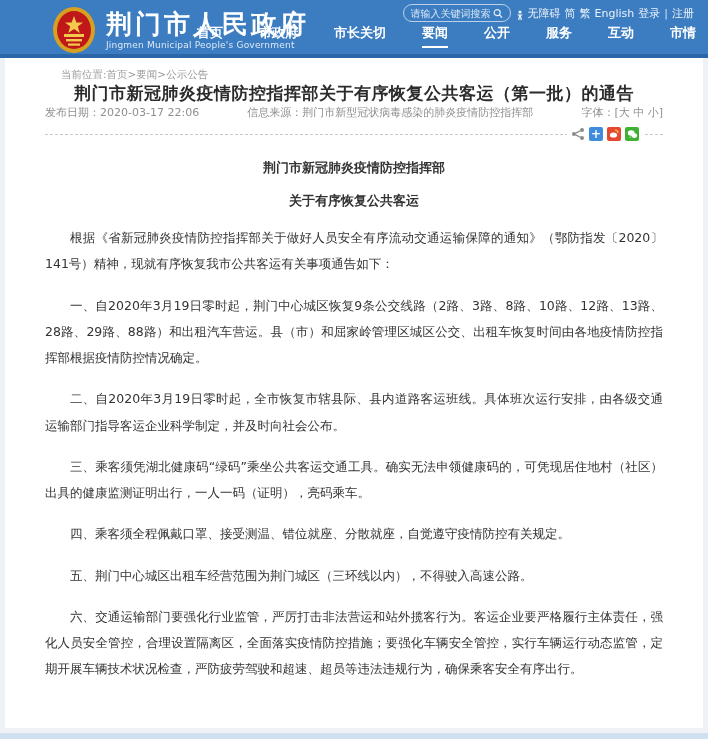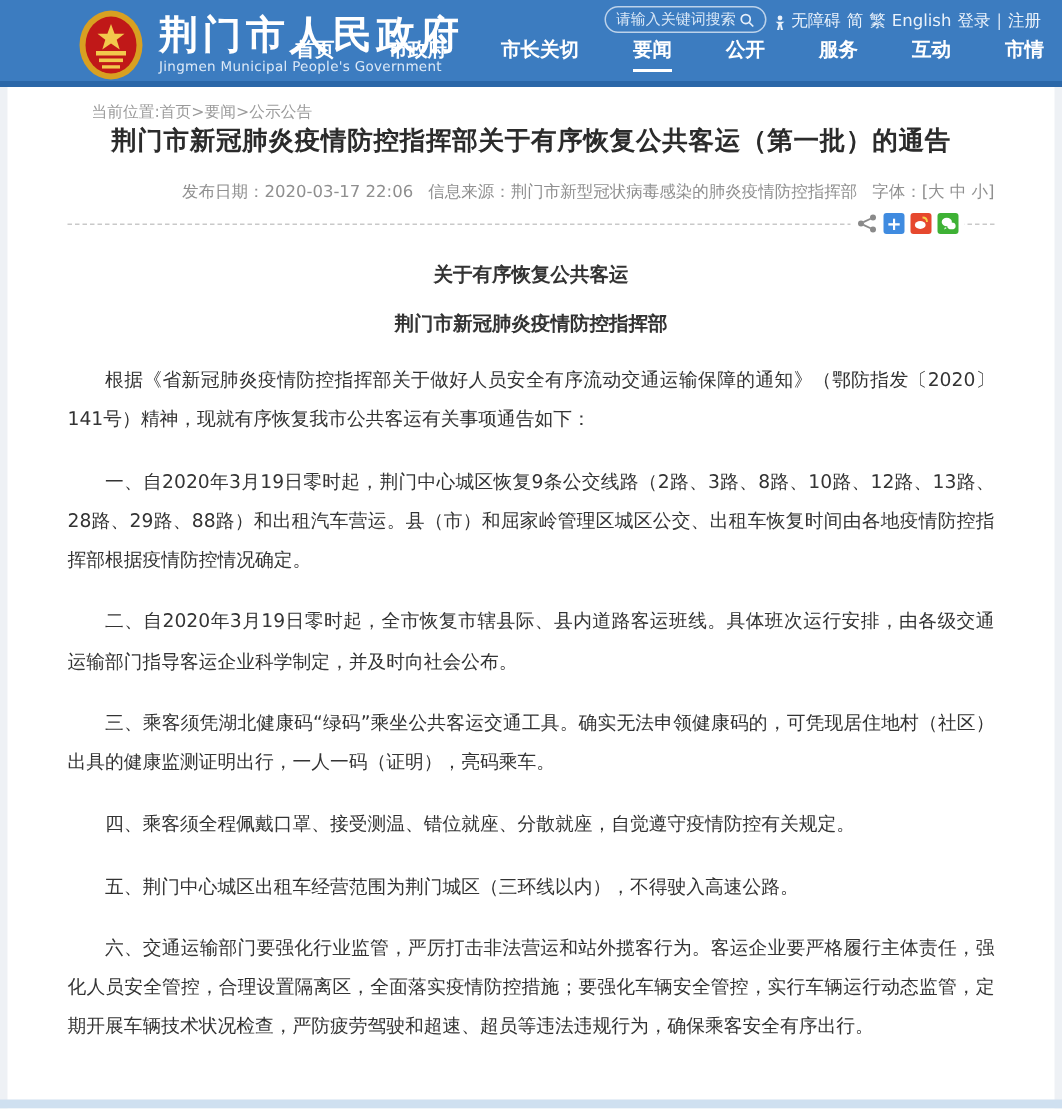--- a/index.html
+++ b/index.html
@@ -57,23 +57,23 @@
   }
   .breadcrumb { padding: 10px 0 0 56px; font-size: 10.5px; color: #9a9a9a; }
 
   .article { padding: 0 40px; }
   .article-title {
     text-align: center;
     font-size: 17px; font-weight: bold; color: #2b2b2b;
     letter-spacing: .5px;
   }
   .article-meta {
-    margin-top: 15px; text-align: center;
+    text-align: center;
     font-size: 11px; color: #8f8f8f;
-    display: flex; justify-content: flex-end; gap: 10px;
+    display: flex; justify-content: space-between; gap: 10px;
   }
   .meta-fontsize { cursor: pointer; }
 
   .divider { margin-top: 14px; border-top: 1px dashed #c9c9c9; position: relative; height: 1px; }
   .share-bar {
     position: absolute; right: 20px; top: -8px;
     display: flex; gap: 4px; align-items: center;
     background: #fff; padding: 0 4px;
   }
   .share-glyph { width: 14px; height: 14px; }
@@ -175,22 +175,22 @@
           <svg width="11" height="11" viewBox="0 0 11 11">
               <ellipse cx="4.2" cy="4" rx="3.4" ry="2.8" fill="#fff"></ellipse>
               <ellipse cx="7.3" cy="6.6" rx="2.8" ry="2.3" fill="#fff"></ellipse>
               <path d="M3 7.5 L2.4 9 L4.2 8" fill="#fff"></path>
             </svg>
         </div>
       </div>
     </div>
 
     <div class="doc-heading">
+      <div>荆门市新冠肺炎疫情防控指挥部</div>
       <div>关于有序恢复公共客运</div>
-      <div>荆门市新冠肺炎疫情防控指挥部</div>
     </div>
 
     <div class="body-text">
       <p>根据《省新冠肺炎疫情防控指挥部关于做好人员安全有序流动交通运输保障的通知》（鄂防指发〔2020〕141号）精神，现就有序恢复我市公共客运有关事项通告如下：</p>
       <p>一、自2020年3月19日零时起，荆门中心城区恢复9条公交线路（2路、3路、8路、10路、12路、13路、28路、29路、88路）和出租汽车营运。县（市）和屈家岭管理区城区公交、出租车恢复时间由各地疫情防控指挥部根据疫情防控情况确定。</p>
       <p>二、自2020年3月19日零时起，全市恢复市辖县际、县内道路客运班线。具体班次运行安排，由各级交通运输部门指导客运企业科学制定，并及时向社会公布。</p>
       <p>三、乘客须凭湖北健康码“绿码”乘坐公共客运交通工具。确实无法申领健康码的，可凭现居住地村（社区）出具的健康监测证明出行，一人一码（证明），亮码乘车。</p>
       <p>四、乘客须全程佩戴口罩、接受测温、错位就座、分散就座，自觉遵守疫情防控有关规定。</p>
       <p>五、荆门中心城区出租车经营范围为荆门城区（三环线以内），不得驶入高速公路。</p>
       <p>六、交通运输部门要强化行业监管，严厉打击非法营运和站外揽客行为。客运企业要严格履行主体责任，强化人员安全管控，合理设置隔离区，全面落实疫情防控措施；要强化车辆安全管控，实行车辆运行动态监管，定期开展车辆技术状况检查，严防疲劳驾驶和超速、超员等违法违规行为，确保乘客安全有序出行。</p>

